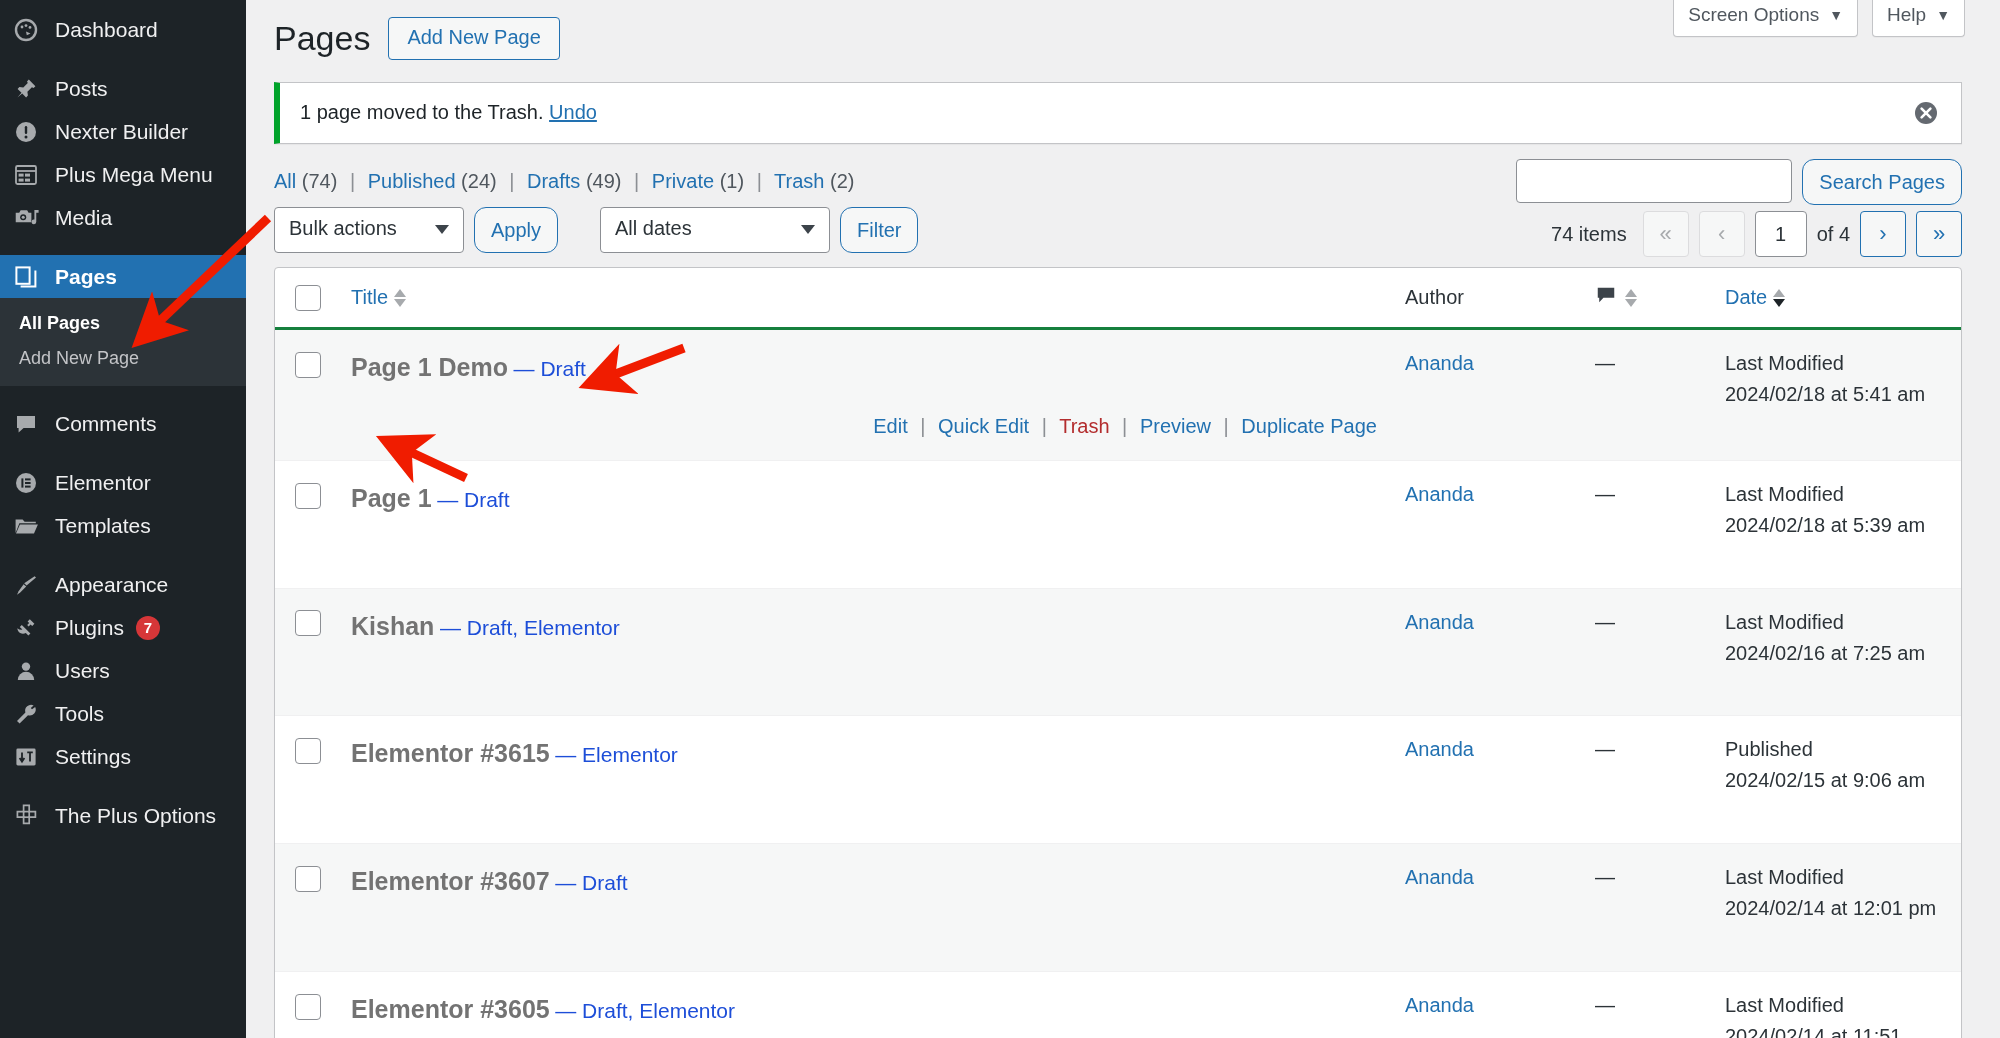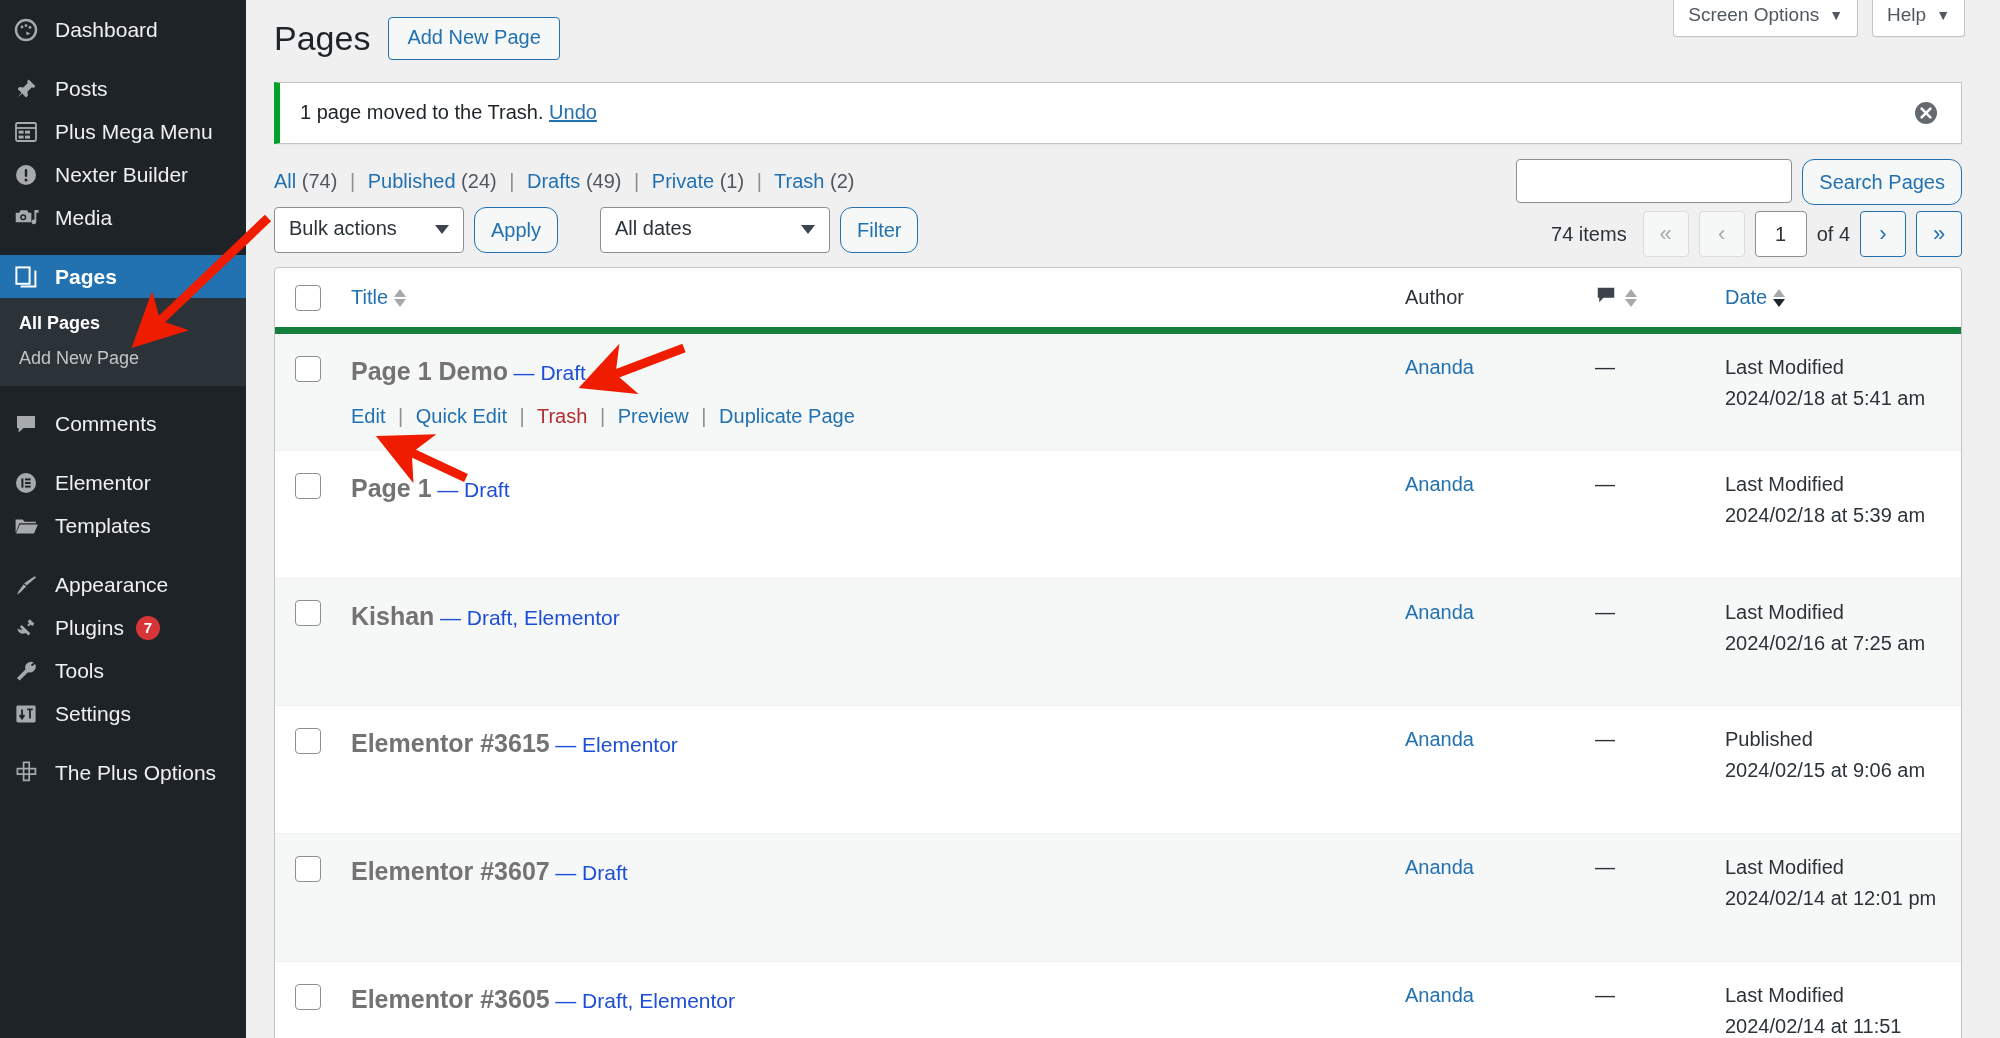--- a/index.html
+++ b/index.html
@@ -239,21 +239,21 @@
     border-spacing: 0;
     background: #fff;
     border: 1px solid #c3c4c7;
     border-radius: 4px;
     box-shadow: 0 1px 1px rgba(0,0,0,.04);
     font-size: 20px;
   }
   table.wp-list-table thead th {
     text-align: left;
     padding: 16px 14px;
-    border-bottom: 7px solid #15803d;
+    border-bottom: 3px solid #15803d;
     font-weight: 400;
     font-size: 20px;
     color: #2c3338;
     vertical-align: middle;
   }
   th.col-cb, td.col-cb { width: 62px; padding-left: 20px !important; }
   th.col-title { width: auto; }
   th.col-author, td.col-author { width: 190px; }
   th.col-comments, td.col-comments { width: 130px; }
   th.col-date, td.col-date { width: 250px; }
@@ -294,23 +294,24 @@
     font-weight: 700;
     text-decoration: none;
     font-size: 25px;
   }
   .post-state {
     color: #1d4ed8;
     font-weight: 400;
     font-size: 21px;
   }
   .row-actions {
-    margin-top: 10px;
+    margin-top: 24px;
     font-size: 20px;
     color: #2c3338;
+    text-align: right;
   }
   .row-actions a { color: #2271b1; text-decoration: none; }
   .row-actions a.trash-link { color: #b32d2e; }
   .row-actions .sep { color: #8c8f94; margin: 0 7px; }
   td.col-author a { color: #2271b1; text-decoration: none; }
   td.col-comments { color: #3c434a; }
   td.col-date { color: #3c434a; }
 
   
   #annotations {
@@ -341,48 +342,48 @@
 
   <div class="menu-sep"></div>
 
   <div class="menu-item">
     <span class="mi-icon">
       <svg width="24" height="24" viewBox="0 0 24 24" fill="currentColor">
           <path d="M14.8 2.6 L21.4 9.2 L19.6 11 L17.9 10.2 L13.4 14.7 L13.9 18.6 L12.1 20.4 L8.2 16.5 L3.4 20.6 L7.5 15.8 L3.6 11.9 L5.4 10.1 L9.3 10.6 L13.8 6.1 L13 4.4 Z"></path>
         </svg>
     </span>
     <span>Posts</span>
+  </div>
+
+  <div class="menu-item">
+    <span class="mi-icon">
+      <svg width="24" height="24" viewBox="0 0 24 24" fill="currentColor">
+          <circle cx="12" cy="12" r="10"></circle>
+          <rect x="10.8" y="6" width="2.4" height="8" rx="1.2" fill="#1d2327"></rect>
+          <circle cx="12" cy="17" r="1.5" fill="#1d2327"></circle>
+        </svg>
+    </span>
+    <span>Nexter Builder</span>
   </div>
 
   <div class="menu-item">
     <span class="mi-icon">
       <svg width="24" height="22" viewBox="0 0 24 22" fill="none" stroke="currentColor" stroke-width="1.8">
           <rect x="2" y="2" width="20" height="18" rx="1.5"></rect>
           <line x1="2" y1="7" x2="22" y2="7"></line>
           <rect x="4.6" y="9.6" width="5" height="3" fill="currentColor" stroke="none"></rect>
           <rect x="11" y="9.6" width="5" height="3" fill="currentColor" stroke="none"></rect>
           <rect x="4.6" y="14.6" width="5" height="3" fill="currentColor" stroke="none"></rect>
           <rect x="11" y="14.6" width="5" height="3" fill="currentColor" stroke="none"></rect>
         </svg>
     </span>
     <span>Plus Mega Menu</span>
   </div>
 
   <div class="menu-item">
-    <span class="mi-icon">
-      <svg width="24" height="24" viewBox="0 0 24 24" fill="currentColor">
-          <circle cx="12" cy="12" r="10"></circle>
-          <rect x="10.8" y="6" width="2.4" height="8" rx="1.2" fill="#1d2327"></rect>
-          <circle cx="12" cy="17" r="1.5" fill="#1d2327"></circle>
-        </svg>
-    </span>
-    <span>Nexter Builder</span>
-  </div>
-
-  <div class="menu-item">
     <svg class="mi-icon" width="24" height="24" viewBox="0 0 24 24" fill="currentColor">
         <path d="M3.2 7.4h3l1.2-2h5.6l1.2 2h2.4v8.2H3.2z"></path>
         <circle cx="9.6" cy="11.4" r="2.6" fill="#1d2327"></circle>
         <circle cx="9.6" cy="11.4" r="1.3"></circle>
         <path d="M19.2 5.2 v8.1 a2 2 0 1 0 1.6 1.9 V7.6 h2V5.2z"></path>
       </svg>
     <span>Media</span>
   </div>
 
   <div class="menu-sep"></div>
@@ -454,20 +455,29 @@
     <span class="mi-icon">
       <svg width="24" height="24" viewBox="0 0 24 24" fill="currentColor">
           <path d="M3.4 12.2 a5.6 5.6 0 0 0 8.4 4.8 l2.6 2.6 2-2 -8.6-8.6 -2 2 2.6 2.6 a5.6 5.6 0 0 1-5 -1.4z"></path>
           <path d="M15.8 3.2 l-2.2 2.2 1.6 1.6 -2 2 1.4 1.4 2-2 1.6 1.6 2.2-2.2z"></path>
         </svg>
     </span>
     <span>Plugins</span>
     <span class="badge-count">7</span>
   </div>
 
+  <div class="menu-item">
+    <span class="mi-icon">
+      <svg width="24" height="24" viewBox="0 0 24 24" fill="currentColor">
+          <circle cx="12" cy="7.6" r="4.2"></circle>
+          <path d="M3.8 21 a8.2 8.2 0 0 1 16.4 0z"></path>
+        </svg>
+    </span>
+    <span>Users</span>
+  </div>
 
   <div class="menu-item">
     <span class="mi-icon">
       <svg width="24" height="24" viewBox="0 0 24 24" fill="currentColor">
           <path d="M19.6 3.4 a6 6 0 0 0-8.2 7.2 L3 19 l2.6 2.6 8.4-8.4 a6 6 0 0 0 7.2-8.2 L18 7.2 16.8 6 z"></path>
         </svg>
     </span>
     <span>Tools</span>
   </div>
 

